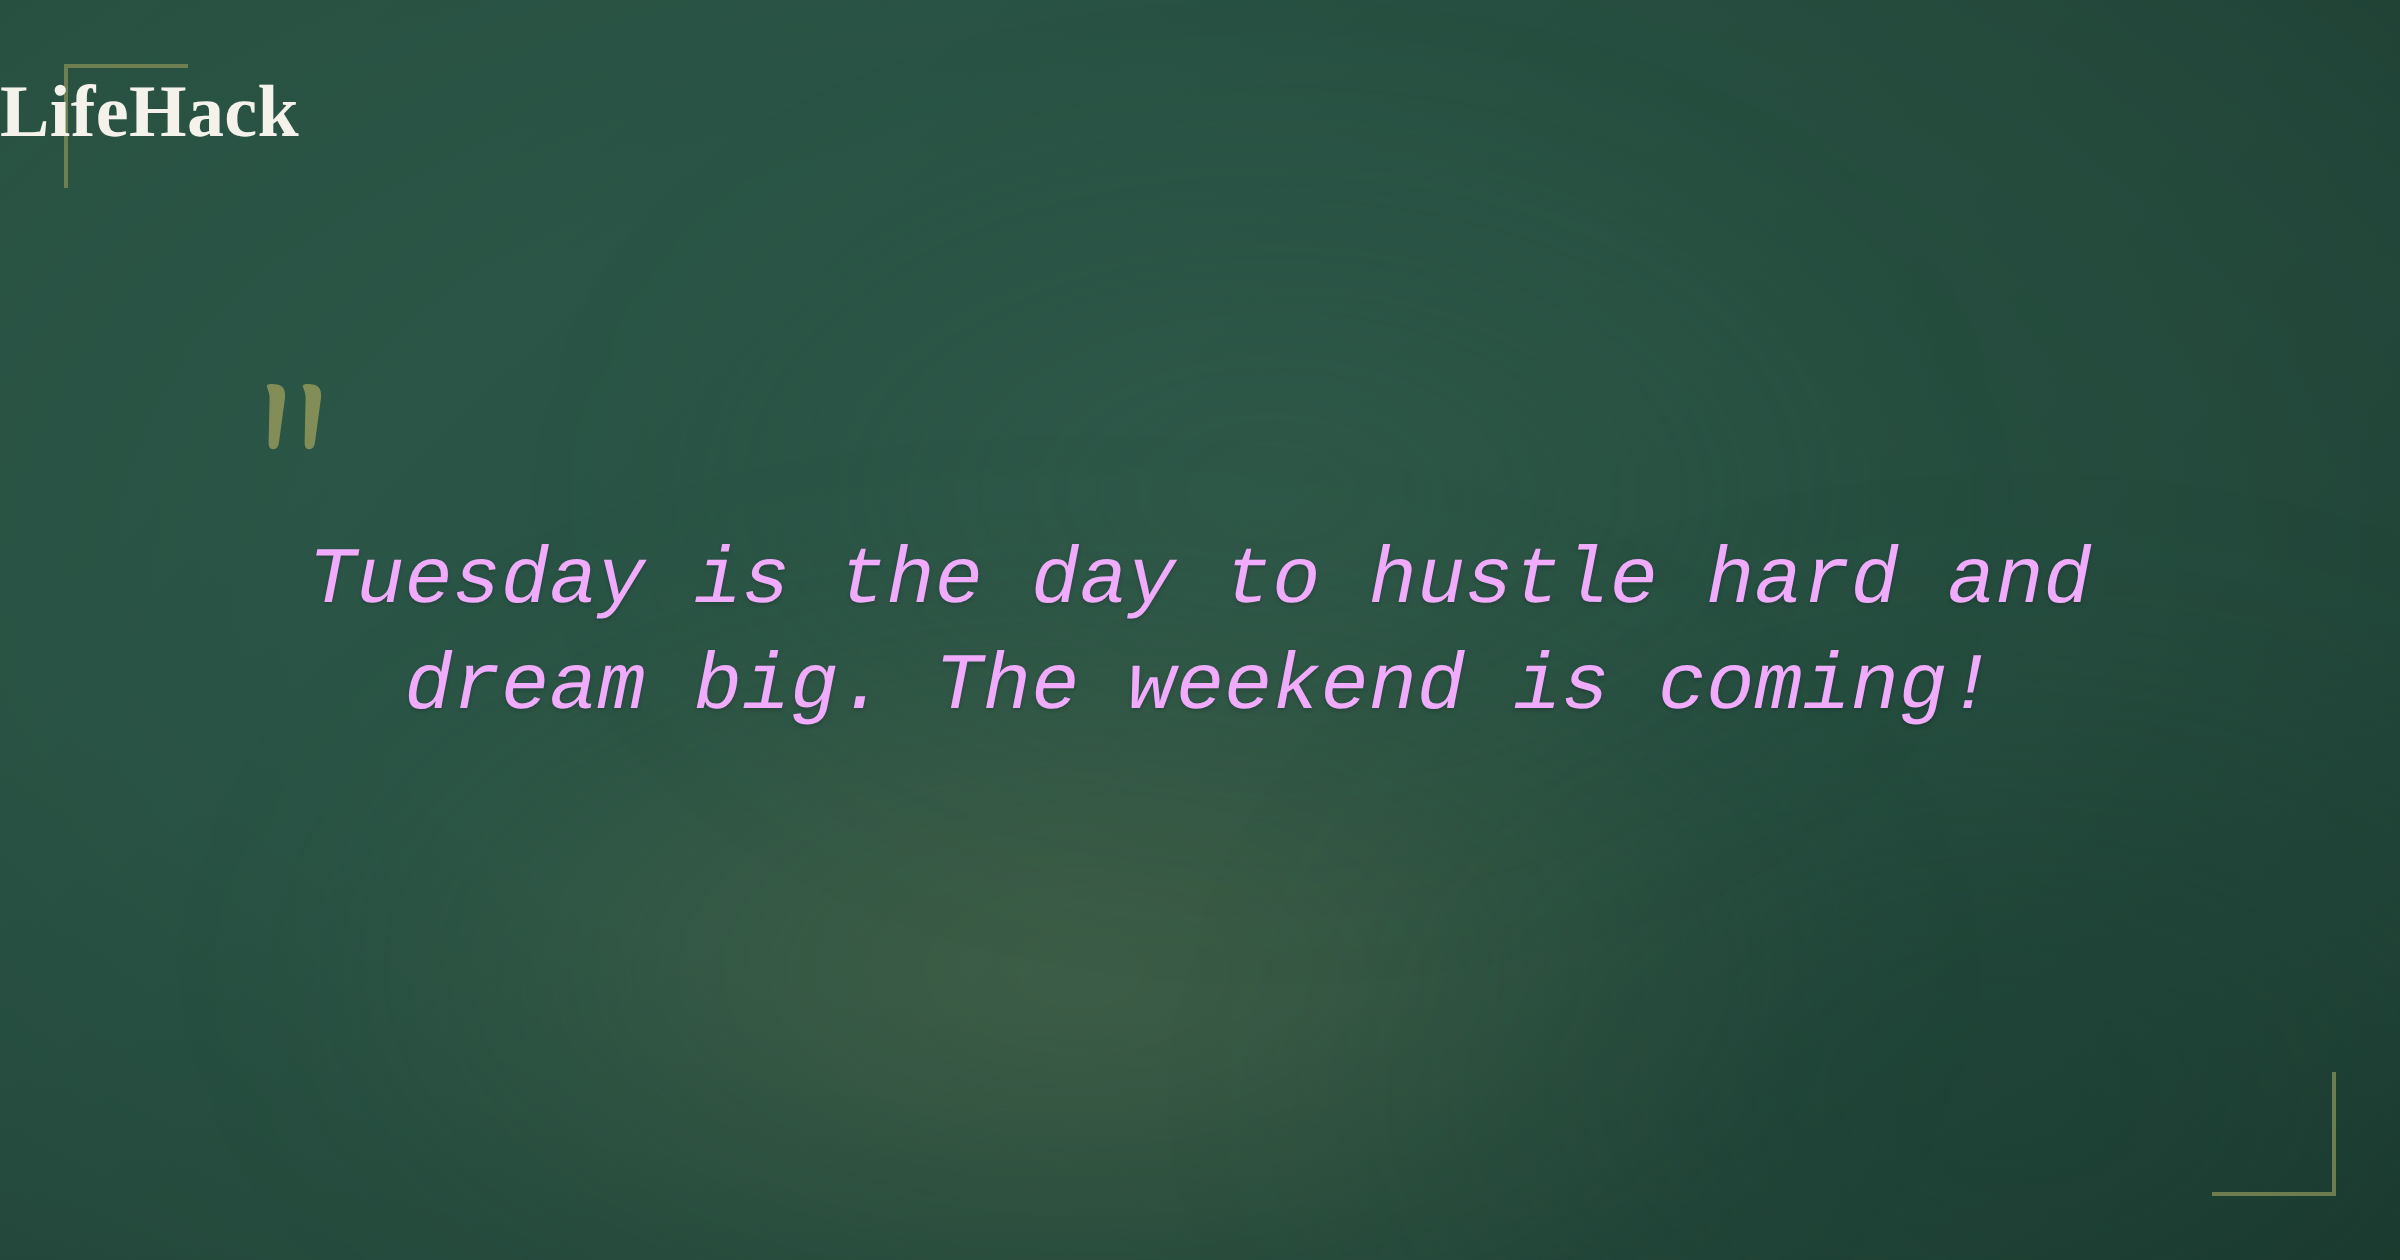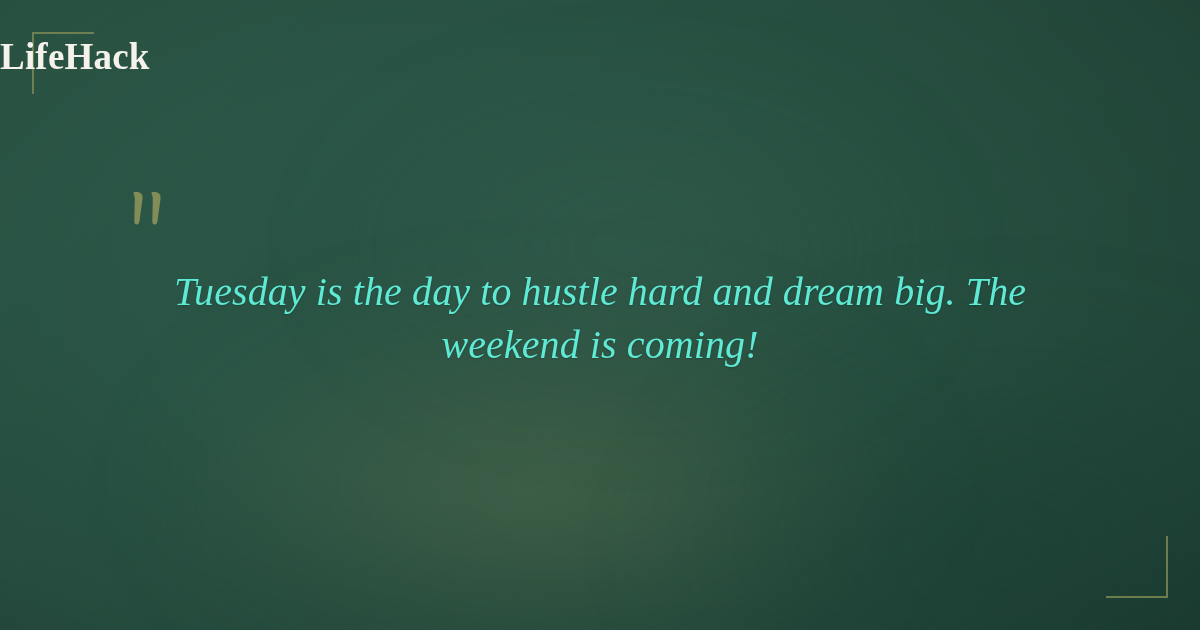--- a/index.html
+++ b/index.html
@@ -127,26 +127,26 @@
   }
   .quote-mark svg { display: block; }
 
   .quote-text {
     position: absolute;
     left: 50%;
     top: 76px;
     transform: translateX(-50%);
     width: 900px;
     text-align: center;
-    color: #5eead4;
+    color: #f0abfc;
     font-style: italic;
     font-size: 40px;
     line-height: 1.32;
     letter-spacing: 0.1px;
-    font-family: Liberation Serif, serif;
+    font-family: Liberation Mono, monospace;
     text-shadow: 0 1px 2px rgba(0,0,0,0.18);
   }
 </style>
 </head>
 <body>
 
 <div id="canvas">
 
   <div class="bg-base"></div>
   <div class="bg-glow-a"></div>

